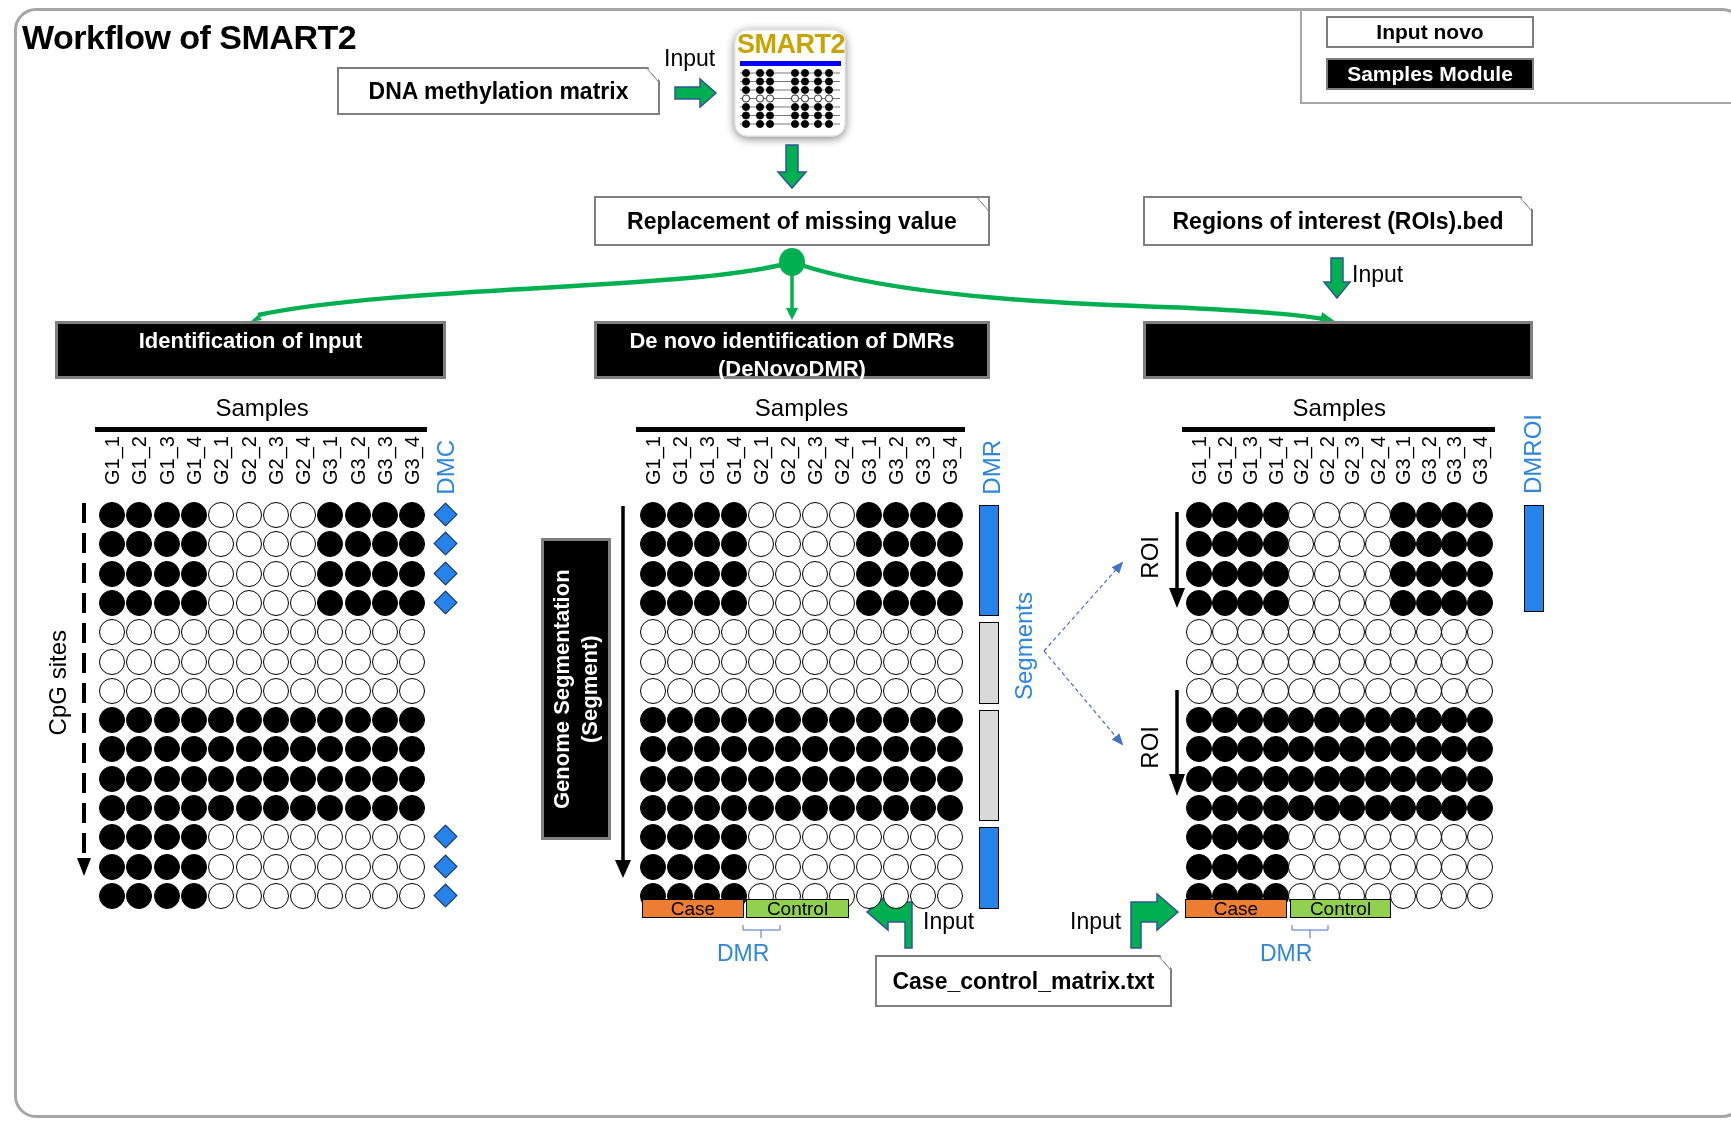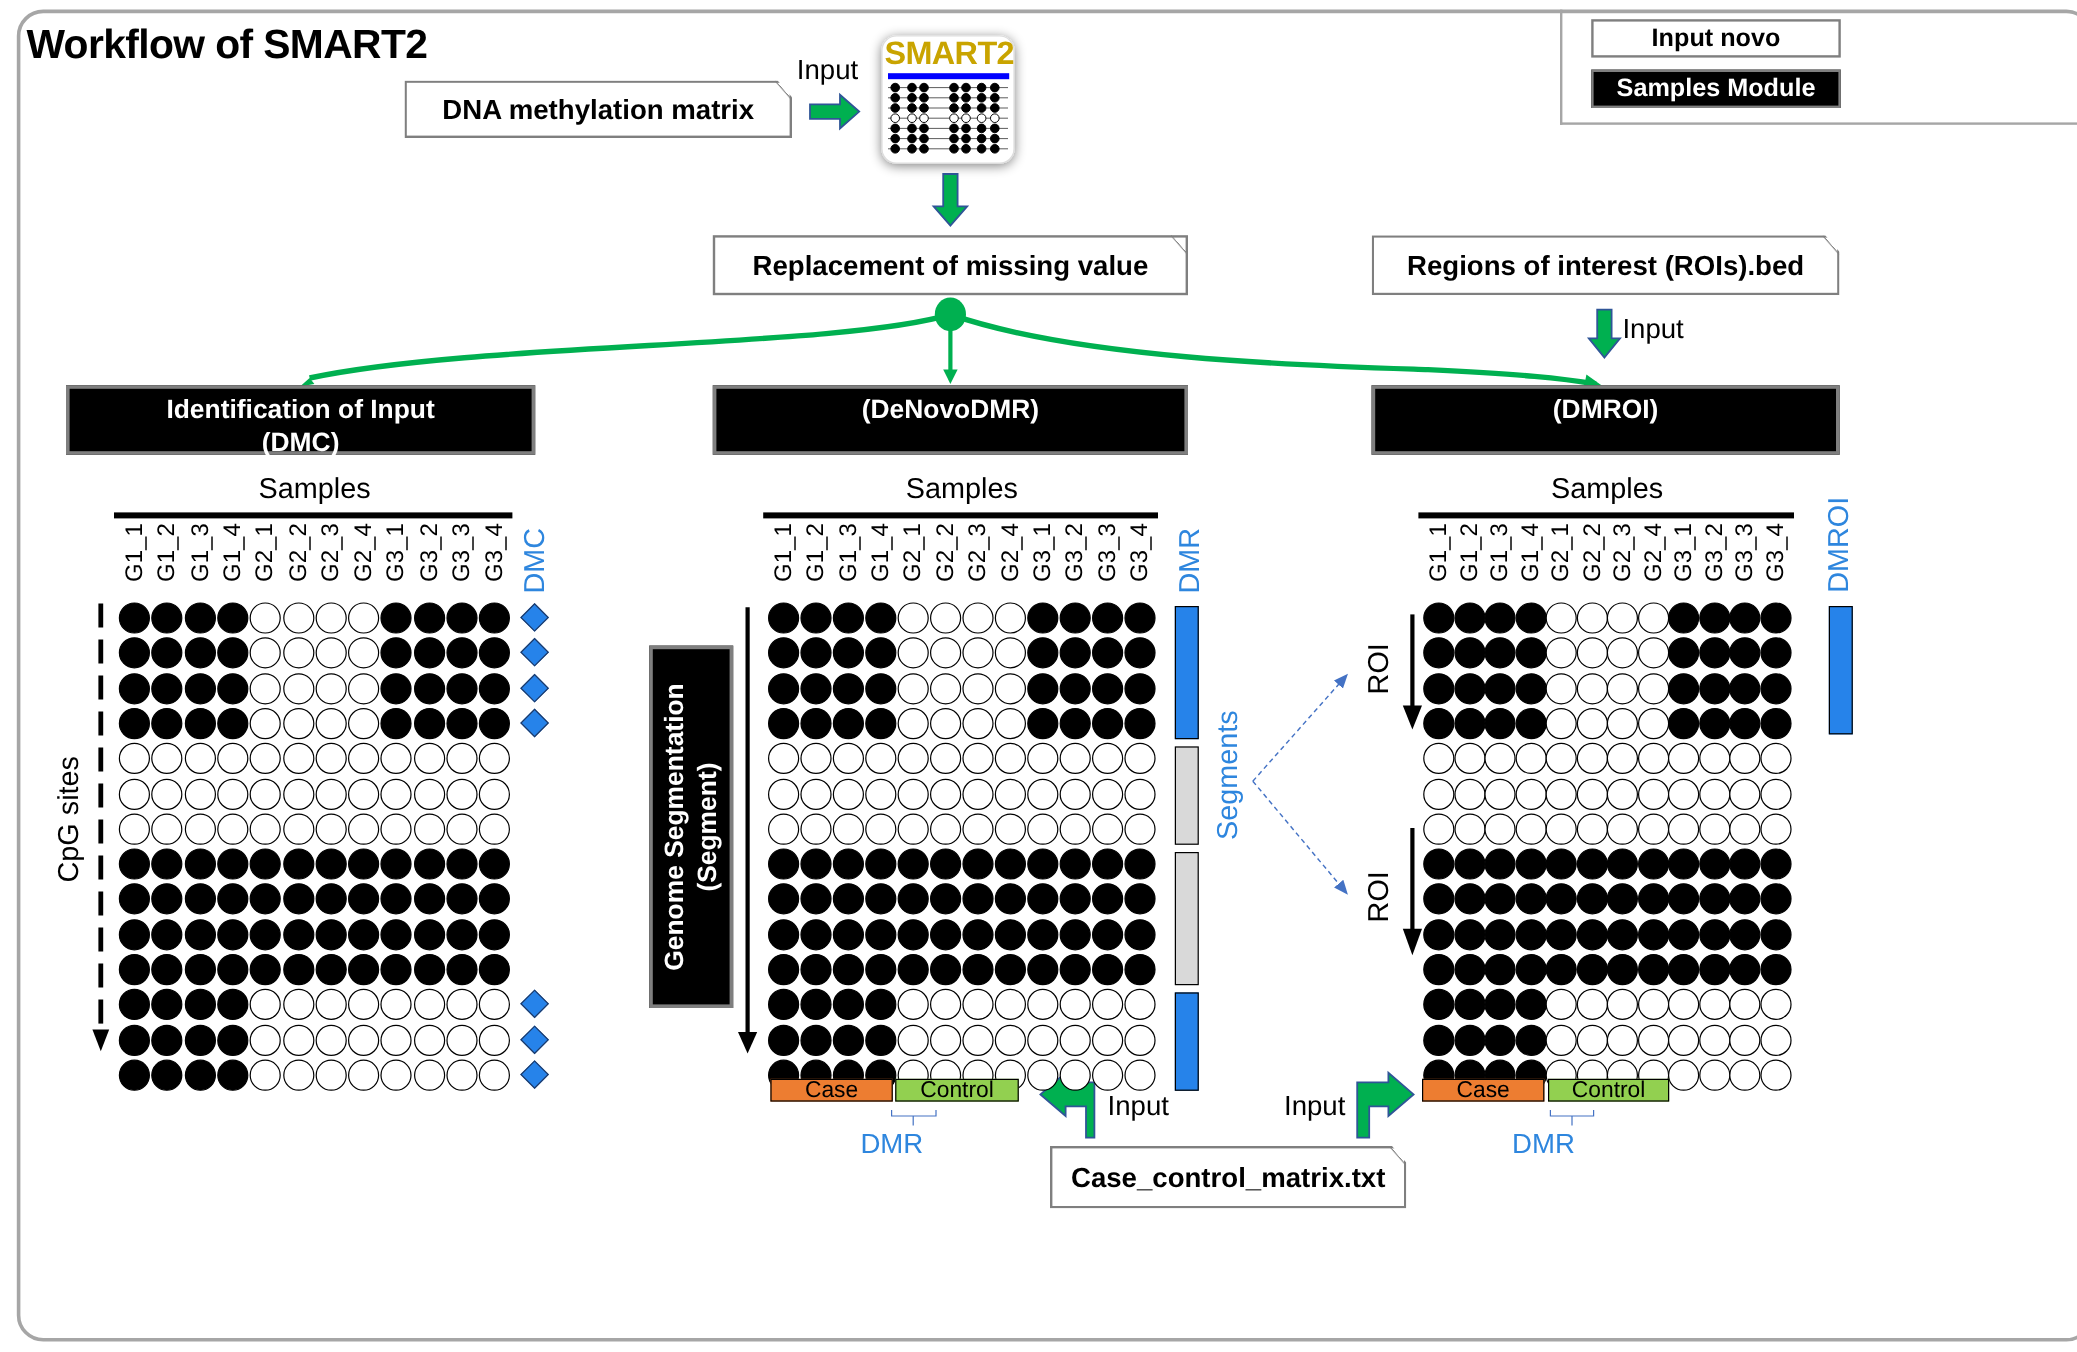--- a/index.html
+++ b/index.html
@@ -164,27 +164,26 @@
 
 <div class="abs" style="left:737px;top:29px;width:106px;text-align:center;font-weight:bold;font-size:27px;color:#c9a400;letter-spacing:-0.5px;">SMART2</div>
 
 <div class="input-box" style="left:594px;top:196px;width:396px;height:50px;clip-path:none;">Replacement of missing value</div>
 
 <div class="input-box" style="left:1143px;top:196px;width:390px;height:50px;">Regions of interest (ROIs).bed</div>
 <div class="input-text" style="left:1352px;top:261px;">Input</div>
 
 <div class="module-header" style="left:55px;top:321px;width:391px;height:58px;">
   <div>Identification of Input</div>
-  <div>(DMC)</div>
 </div>
 <div class="module-header" style="left:594px;top:321px;width:396px;height:58px;">
+  <div>De novo identification of DMRs</div>
   <div>(DeNovoDMR)</div>
 </div>
 <div class="module-header" style="left:1143px;top:321px;width:390px;height:58px;">
-  <div>(DMROI)</div>
 </div>
 
 <div class="panel" style="left:35px;top:377px;width:432px;height:518px;z-index:-1;"></div>
 <div class="panel" style="left:573px;top:377px;width:440px;height:517px;z-index:-1;"></div>
 <div class="panel" style="left:1123px;top:377px;width:430px;height:517px;z-index:-1;"></div>
 
 <div id="grid-dmc">
     <div class="samples-label" style="left: 99px; width: 326.3px; top: 394px;">Samples</div>
     <div class="samples-bar" style="left: 95px; width: 332.3px; top: 427px;"></div>
     <div class="col-label" style="left: 101px; top: 436px;">G1_1</div>

